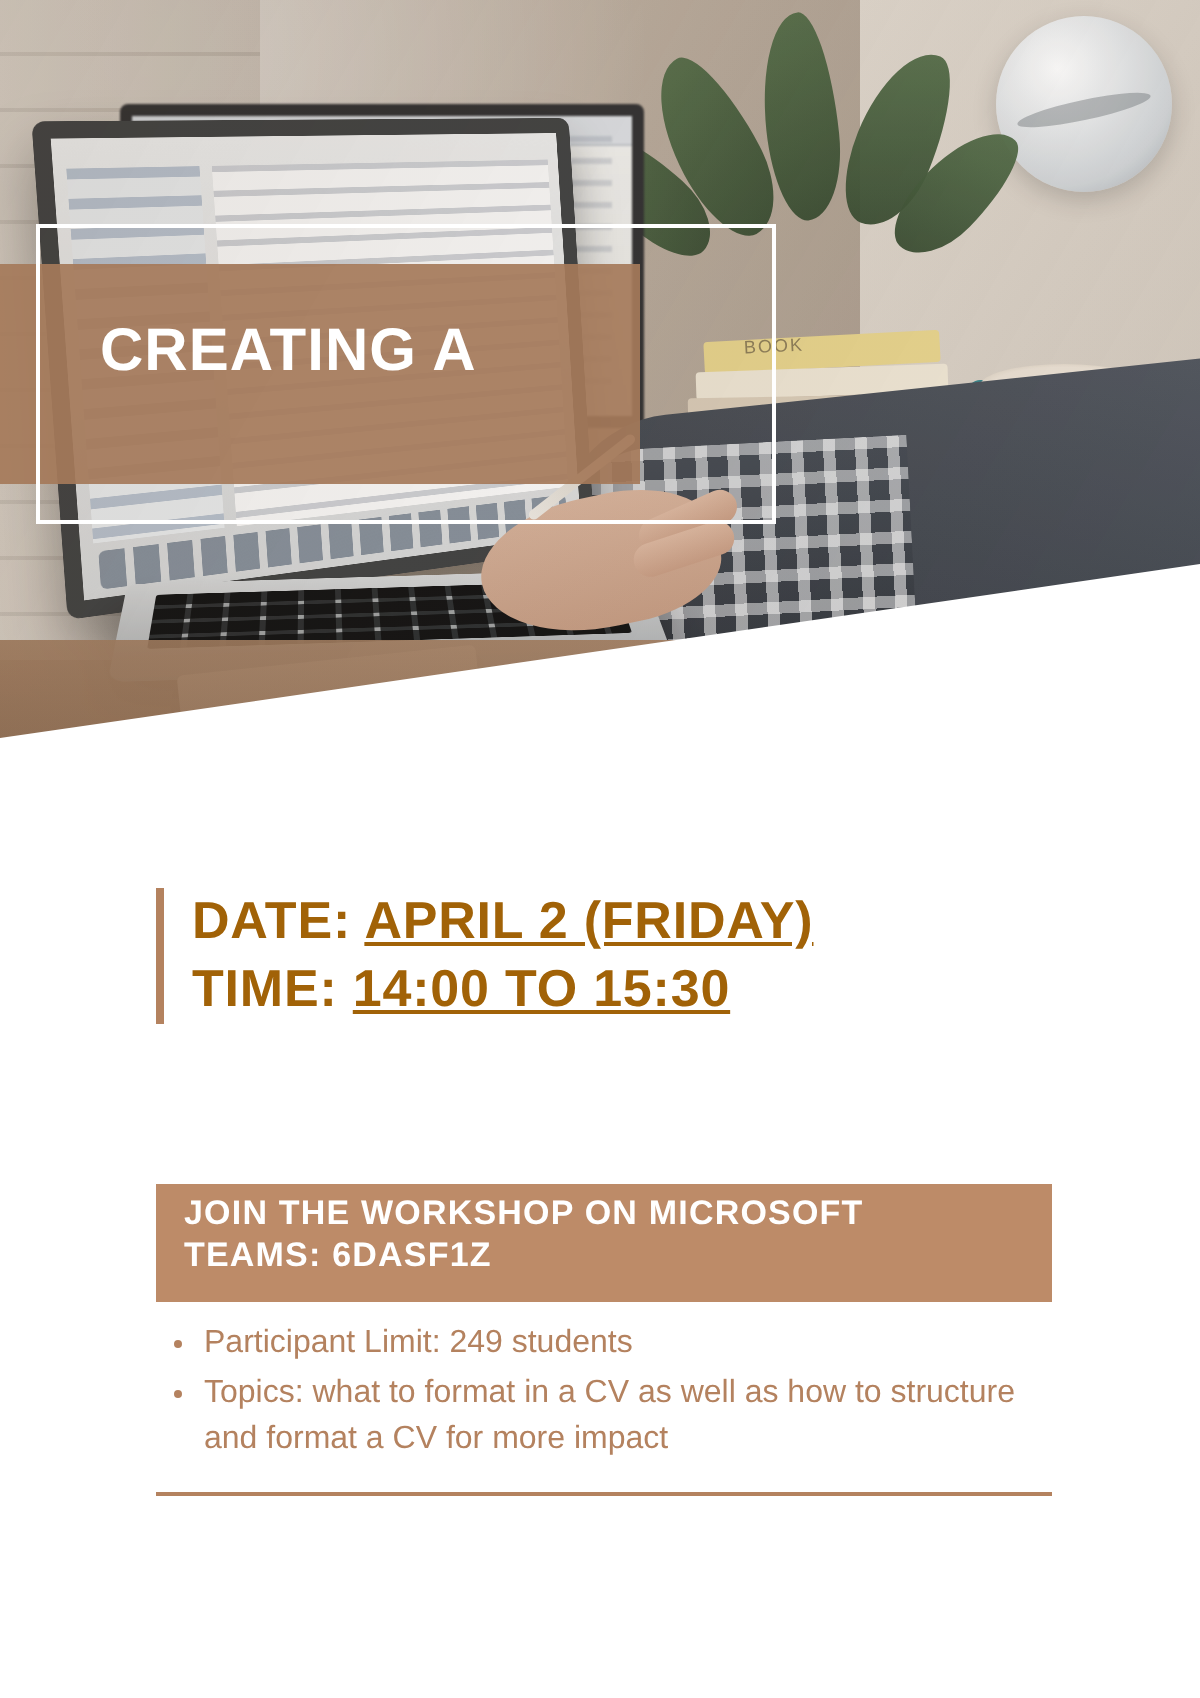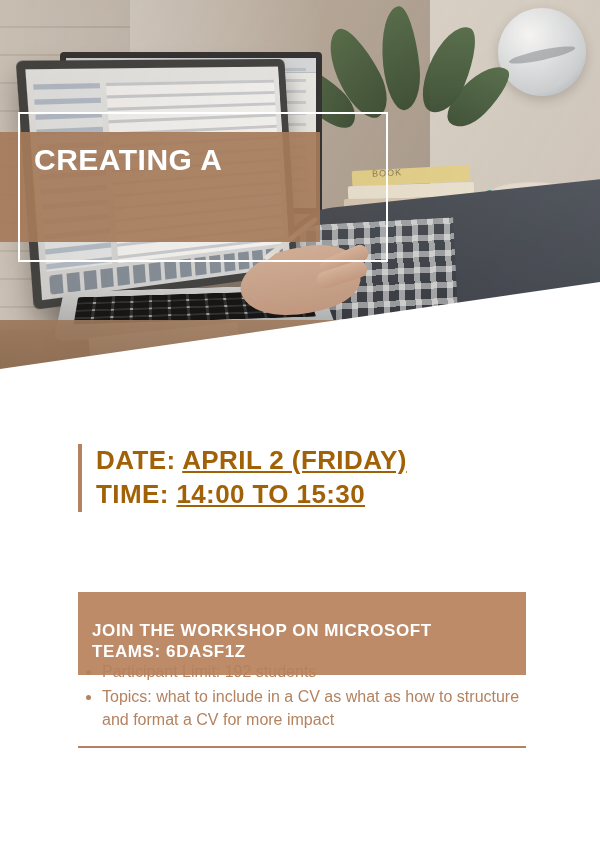--- a/index.html
+++ b/index.html
@@ -272,21 +272,21 @@
   }
   .title-bar {
     position: absolute;
     left: 0; top: 20px;
     width: 320px; height: 110px;
     background: #a5795a;
     opacity: 0.92;
   }
   .title-text {
     position: relative;
-    margin: 0;
+    margin: 16px;
     padding: 18px 0 0 34px;
     color: #ffffff;
     font-size: 30px;
     line-height: 1.06;
     font-weight: bold;
     letter-spacing: 0.5px;
     text-transform: uppercase;
     font-family: "Liberation Sans", sans-serif;
     z-index: 3;
   }
@@ -320,21 +320,21 @@
   .detail-lines .val { text-decoration: underline; }
 
   
   .banner {
     position: absolute;
     left: 78px;
     top: 592px;
     width: 448px;
     background: #bd8b68;
     color: #ffffff;
-    padding: 28px 14px 12px 14px;
+    padding: 4px 14px 12px 14px;
     box-sizing: border-box;
     font-size: 17px;
     font-weight: bold;
     line-height: 1.25;
     letter-spacing: 0.6px;
     text-transform: uppercase;
   }
 
   
   .bullets {
@@ -445,18 +445,18 @@
   </div>
 </div>
 
 <div class="banner">
   <div>JOIN THE WORKSHOP ON MICROSOFT</div>
   <div>TEAMS: 6DASF1Z</div>
 </div>
 
 <div class="bullets">
   <ul>
-    <li>Participant Limit: 192 students</li>
-    <li>Topics: what to include in a CV as what as how to structure and format a CV for more impact</li>
+    <li>Participant Limit: 249 students</li>
+    <li>Topics: what to format in a CV as well as how to structure and format a CV for more impact</li>
   </ul>
 </div>
 
 <div class="bottom-rule"></div>
 
 </body></html>

